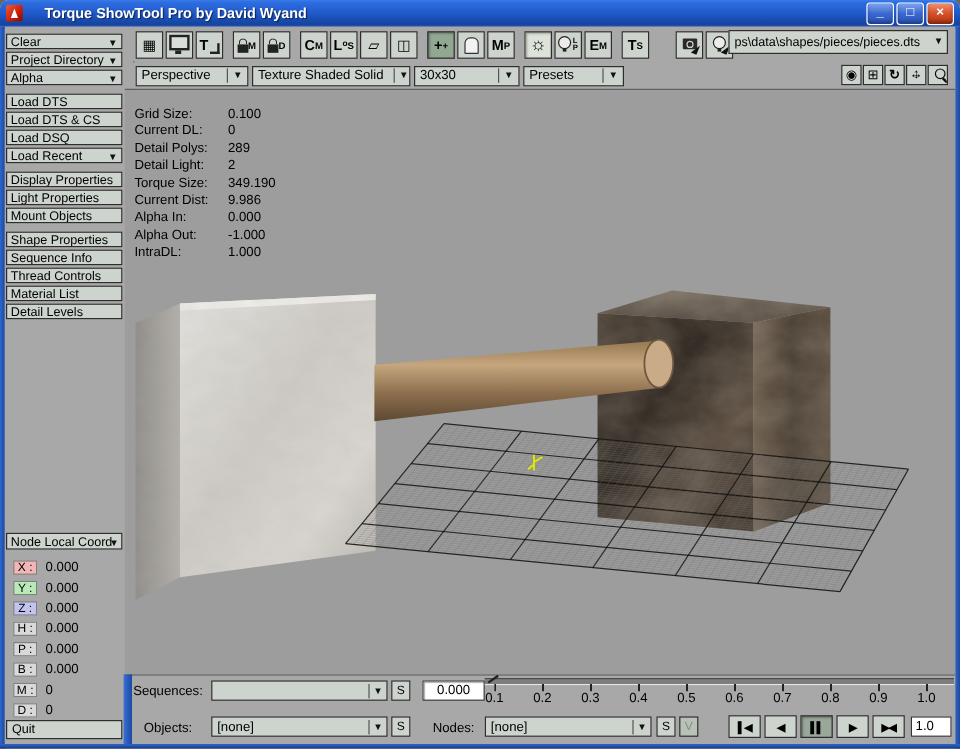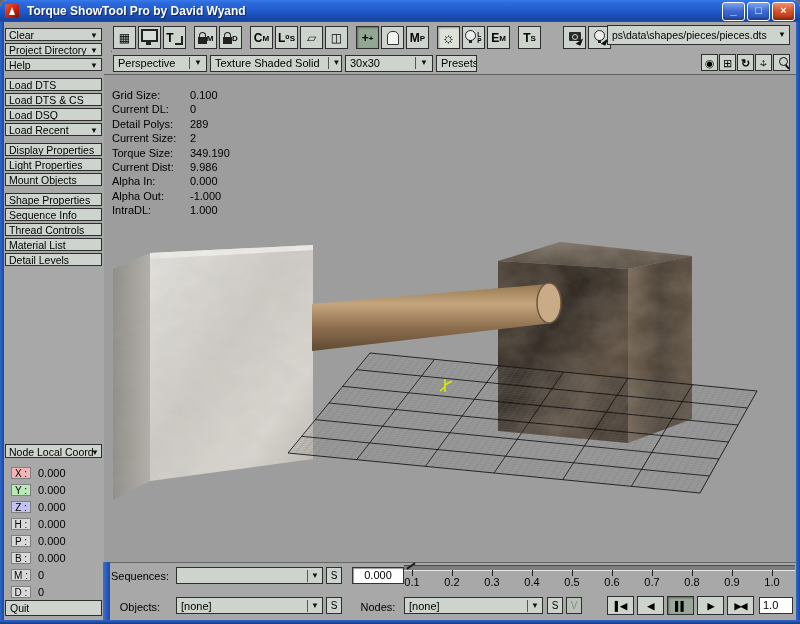--- a/index.html
+++ b/index.html
@@ -6,21 +6,21 @@
   .window{position:relative;width:800px;height:624px;background:#a8a8a8;
     font-family:"Liberation Sans",sans-serif;overflow:hidden;border-radius:7px 7px 0 0;}
   
   .titlebar{position:absolute;left:0;top:0;width:800px;height:22px;box-sizing:border-box;
     background:linear-gradient(180deg,#3a7bea 0%,#2e6ee0 8%,#1f57c8 55%,#16449e 92%,#1d54b8 100%);
     display:flex;align-items:center;padding:0 5px;border-radius:7px 7px 0 0;}
   .app-icon{width:14px;height:14px;border-radius:2px;flex:0 0 auto;
     background:linear-gradient(135deg,#f05a3a 0%,#c41e0a 60%,#7e0f02 100%);position:relative;}
   .app-icon::after{content:"";position:absolute;left:4px;top:3px;width:0;height:0;
     border-left:3px solid transparent;border-right:3px solid transparent;border-bottom:8px solid #fff;}
-  .title-text{color:#fff;font-size:12px;font-weight:bold;margin-left:8px;
+  .title-text{color:#fff;font-size:12px;font-weight:bold;margin-left:18px;
     text-shadow:1px 1px 1px rgba(0,0,0,.55);white-space:nowrap;flex:1 1 auto;}
   .win-btn{width:21px;height:17px;margin-left:2px;border-radius:3px;border:1px solid #fff;
     color:#fff;font-size:11px;font-weight:bold;line-height:15px;text-align:center;cursor:default;
     box-shadow:inset 0 -2px 3px rgba(0,0,0,.3);}
   .win-min,.win-max{background:linear-gradient(180deg,#7fa4ee 0%,#3a68d0 50%,#2a55b8 100%);}
   .win-close{background:linear-gradient(180deg,#ef9072 0%,#d9542c 45%,#b03410 100%);}
   
   .brd{position:absolute;background:linear-gradient(90deg,#2e66cc,#1c48a0);}
   .brd-left{left:0;top:22px;width:4px;height:602px;}
   .brd-right{left:796px;top:22px;width:4px;height:602px;}
@@ -143,21 +143,21 @@
     <div class="side-gap" style="height:4px"></div>
     <div class="tq-btn side-btn">
       <span>Clear</span>
       <span class="arrow">▼</span>
     </div>
     <div class="tq-btn side-btn">
       <span>Project Directory</span>
       <span class="arrow">▼</span>
     </div>
     <div class="tq-btn side-btn">
-      <span>Help</span>
+      <span>Alpha</span>
       <span class="arrow">▼</span>
     </div>
     <div class="side-gap"></div>
     <div class="tq-btn side-btn">
       <span>Load DTS</span>
     </div>
     <div class="tq-btn side-btn">
       <span>Load DTS &amp; CS</span>
     </div>
     <div class="tq-btn side-btn">
@@ -328,21 +328,21 @@
       <span class="arrow">▼</span>
     </div>
     <div class="tq-btn vb-dd" style="width:132px">
       <span style="flex:1">Texture Shaded Solid</span>
       <span class="arrow">▼</span>
     </div>
     <div class="tq-btn vb-dd" style="width:88px">
       <span style="flex:1">30x30</span>
       <span class="arrow">▼</span>
     </div>
-    <div class="tq-btn vb-dd" style="width:41px">
+    <div class="tq-btn vb-dd" style="width:84px">
       <span style="flex:1">Presets</span>
       <span class="arrow">▼</span>
     </div>
     <div class="nav-group">
       <div class="tq-btn nav-btn">
         <span>◉</span>
       </div>
       <div class="tq-btn nav-btn">
         <span>⊞</span>
       </div>
@@ -565,21 +565,21 @@
       <g stroke="#e0e800" stroke-width="1.6" fill="none">
         <path d="M341 304 L341 317 M341 310 L348 306 M341 312 L336 316"></path>
       </g>
     </svg>
   </div>
 
   <div class="stats">
     <div><span class="stat-label">Grid Size:</span><span>0.100</span></div>
     <div><span class="stat-label">Current DL:</span><span>0</span></div>
     <div><span class="stat-label">Detail Polys:</span><span>289</span></div>
-    <div><span class="stat-label">Current Size:</span><span>2</span></div>
+    <div><span class="stat-label">Detail Light:</span><span>2</span></div>
     <div><span class="stat-label">Torque Size:</span><span>349.190</span></div>
     <div><span class="stat-label">Current Dist:</span><span>9.986</span></div>
     <div><span class="stat-label">Alpha In:</span><span>0.000</span></div>
     <div><span class="stat-label">Alpha Out:</span><span>-1.000</span></div>
     <div><span class="stat-label">IntraDL:</span><span>1.000</span></div>
   </div>
 
   <div class="bottom-panel">
     <span class="bp-label" style="left:4px;top:7px;width:64px">Sequences:</span>
     <div class="tq-btn bp-dd" style="left:72px;top:4px;width:147px">

